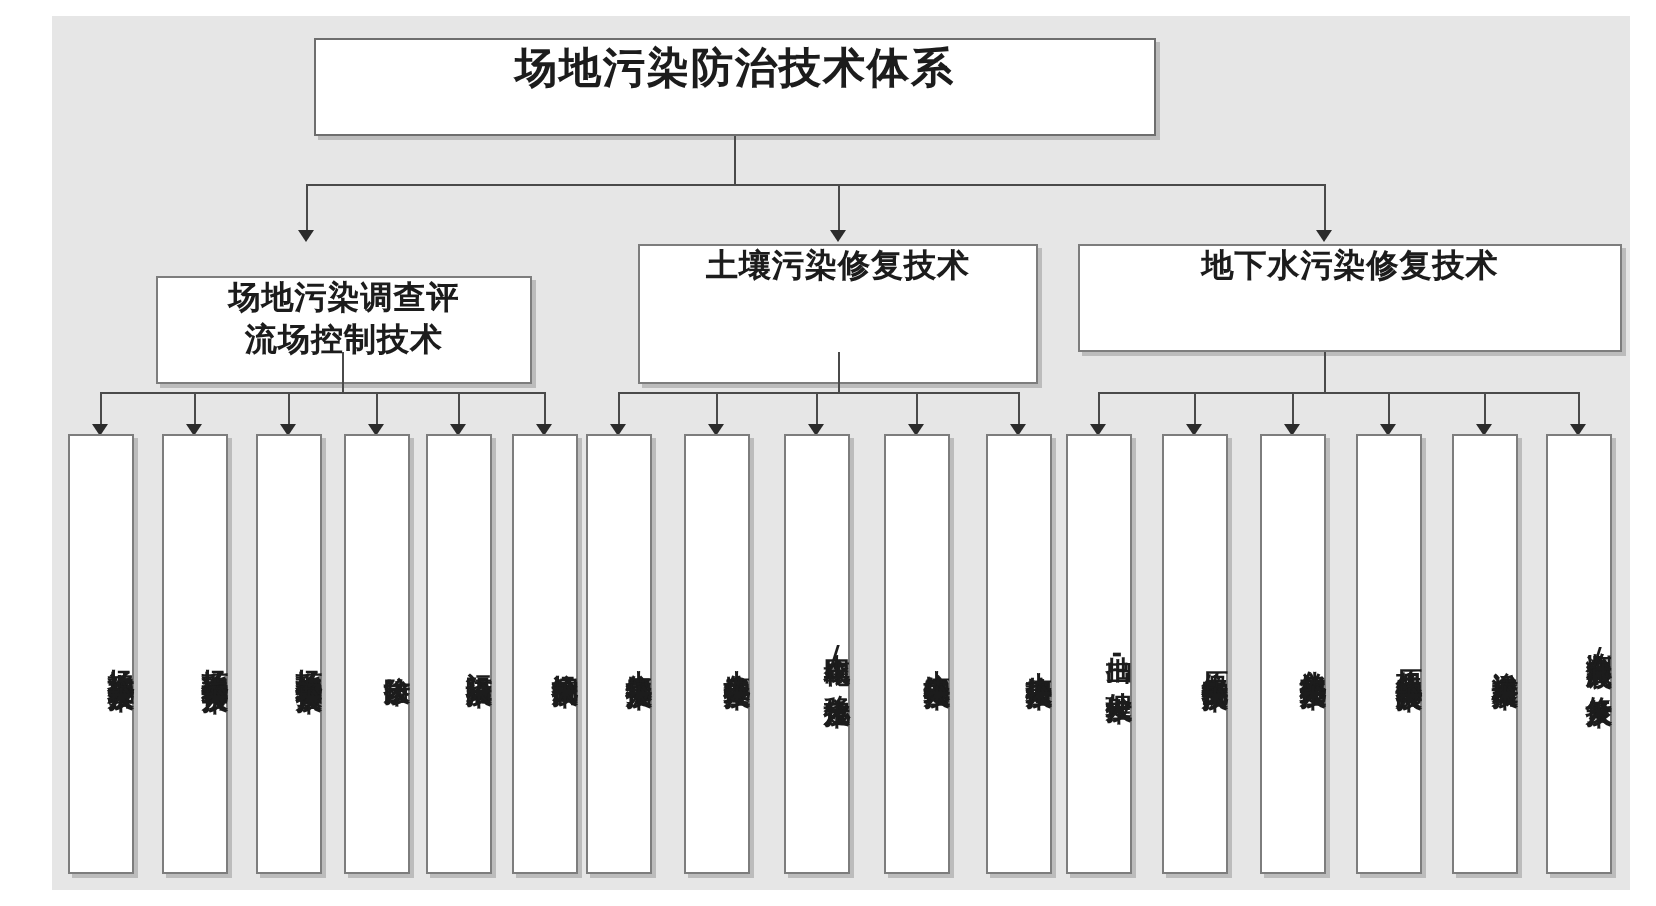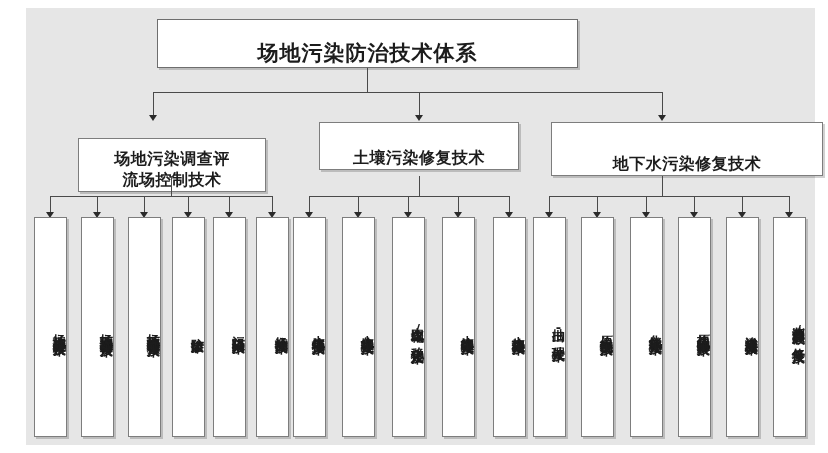--- a/index.html
+++ b/index.html
@@ -27,21 +27,21 @@
     height: 437px;
     background: #e6e6e6;
   }
   .node {
     position: absolute;
     box-sizing: border-box;
     background: #ffffff;
     border: 1px solid #7d7d7d;
     box-shadow: 2px 2px 0 rgba(0,0,0,0.18);
     display: flex;
-    align-items: flex-end;
+    align-items: flex-start;
     justify-content: center;
     color: #1c1c1c;
   }
   #root-node {
     font-size: 21px;
     font-weight: 700;
     letter-spacing: 1px;
     border-color: #6e6e6e;
   }
   .level2 {
@@ -109,25 +109,25 @@
   <div class="conn-v" style="left:662px; top:92px; height:25px;"></div>
   <div class="arrow" style="left:658px; top:115px;"></div>
 
   <div class="node level2" style="left:78px; top:138px; width:188px; height:54px;">
     <span>
       <span>场地污染调查评</span><br>
       <span>流场控制技术</span>
     </span>
   </div>
 
-  <div class="node level2" style="left:319px; top:122px; width:200px; height:48px;">
+  <div class="node level2" style="left:319px; top:122px; width:200px; height:70px;">
     <span>土壤污染修复技术</span>
   </div>
 
-  <div class="node level2" style="left:539px; top:122px; width:272px; height:54px;margin-left:12px;">
+  <div class="node level2" style="left:539px; top:122px; width:272px; height:54px;">
     <span>地下水污染修复技术</span>
   </div>
 
   <div class="conn-v" style="left:171px; top:176px; height:20px;"></div>
   <div class="conn-h" style="left:50px; top:196px; width:222px;"></div>
   <div class="conn-v" style="left:50px;  top:196px; height:18px;"></div>
   <div class="arrow" style="left:46px;  top:212px;"></div>
   <div class="conn-v" style="left:97px;  top:196px; height:18px;"></div>
   <div class="arrow" style="left:93px;  top:212px;"></div>
   <div class="conn-v" style="left:144px; top:196px; height:18px;"></div>

